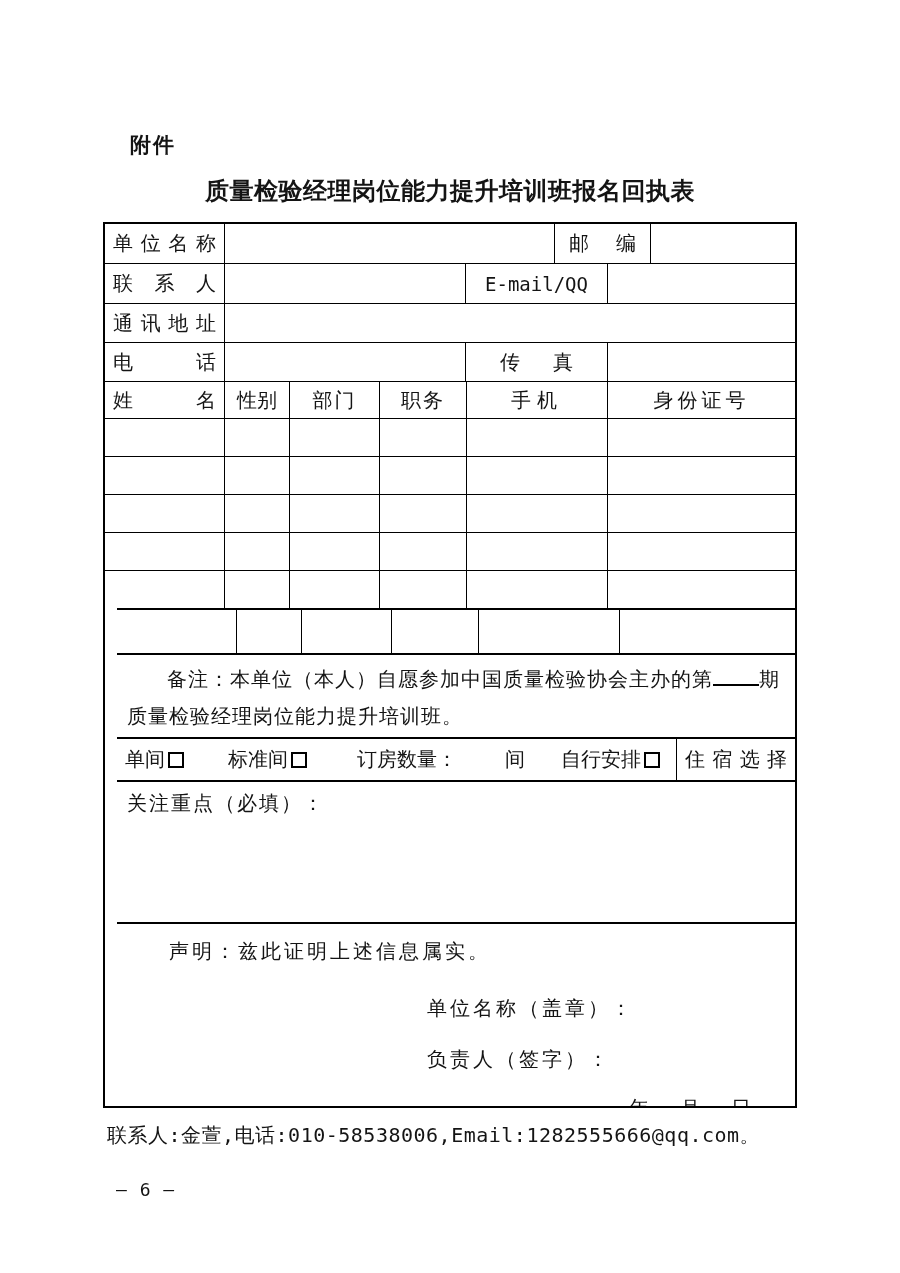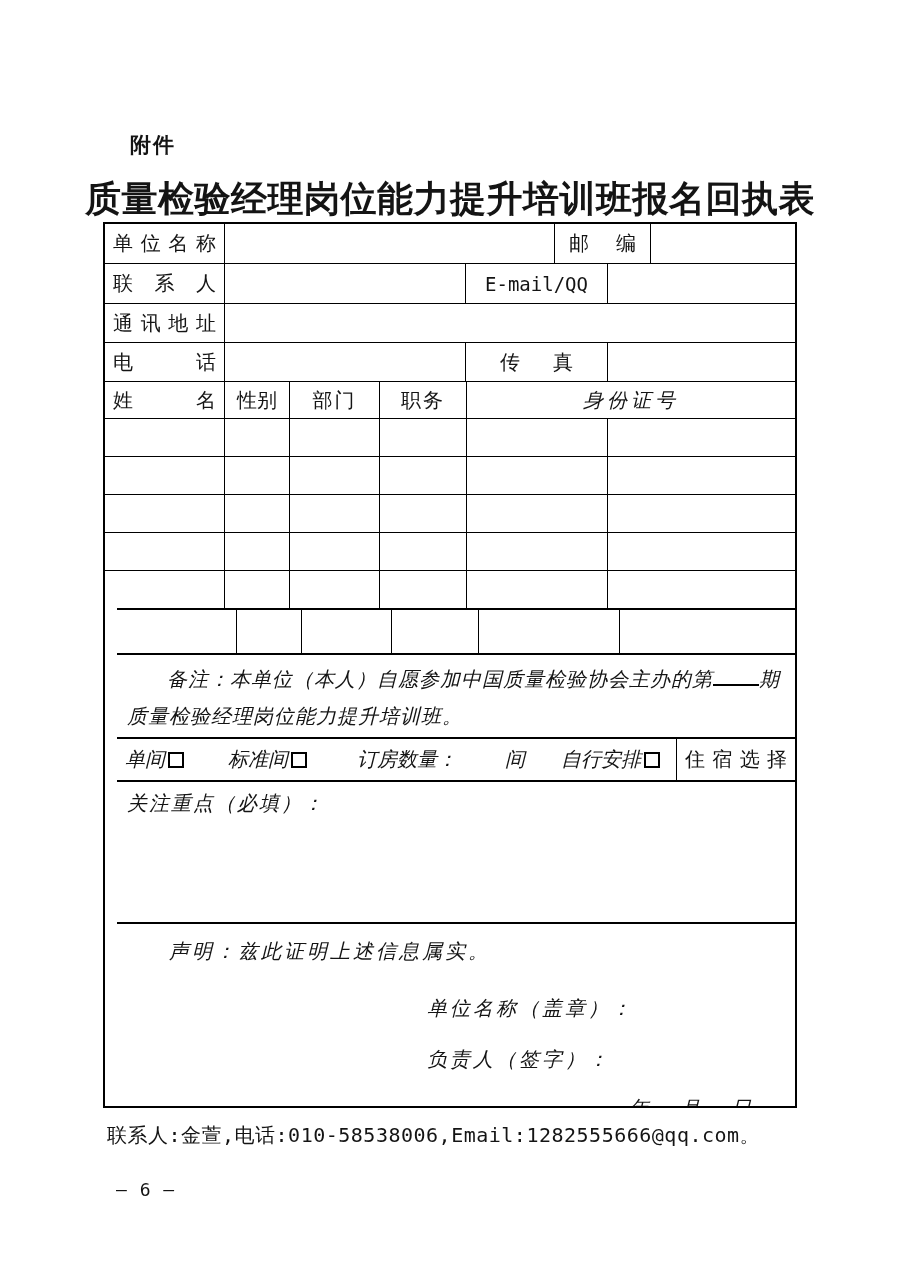--- a/index.html
+++ b/index.html
@@ -10,36 +10,36 @@
     overflow:hidden;
   }
   .attachment {
     position:absolute; left:108px; top:131px;
     font-family:"Liberation Sans", sans-serif;
     font-size:21px; font-weight:bold; letter-spacing:2px;padding-left:22px;
   }
   .doc-title {
     position:absolute; left:0; right:0; top:175px; text-align:center;
     font-family:"Liberation Sans", sans-serif;
-    font-size:36px; font-weight:bold; letter-spacing:0.5px;
+    font-size:24px; font-weight:bold; letter-spacing:0.5px;
   }
   .form-table {
     position:absolute; left:103px; top:222px; width:694px;
     border:2px solid #000; box-sizing:border-box;
     font-size:20px;
   }
   .row { display:flex; border-top:1px solid #000; align-items:stretch; }
   .row:first-child { border-top:none; }
   .row.thick { border-top:2px solid #000;margin-left:12px; }
   .cell {
     border-left:1px solid #000; box-sizing:border-box;
     display:flex; align-items:center; padding:0 8px; overflow:hidden;
   }
   .cell:first-child { border-left:none; }
-  .cell.flex1 { flex:1;font-style:italic; }
+  .cell.flex1 { flex:1; }
   .cell.center { justify-content:center; }
   .cell.top { align-items:flex-start; }
   .jlabel { display:block; width:100%; text-align:justify; text-align-last:justify; }
   .jlabel.pad { padding:0 6px; box-sizing:border-box; }
   .jlabel.widepad { padding:0 26px; box-sizing:border-box; }
   .mono { font-family:"DejaVu Sans Mono", monospace; font-size:19px; }
   .ls2 { letter-spacing:2px; }
   .ls4 { letter-spacing:4px; }
   .ls6 { letter-spacing:6px; }
   
@@ -137,20 +137,23 @@
         <span class="jlabel">姓名</span>
       </div>
       <div class="cell w-c2 center">
         <span>性别</span>
       </div>
       <div class="cell w-c3 center">
         <span class="ls2">部门</span>
       </div>
       <div class="cell w-c4 center">
         <span class="ls2">职务</span>
+      </div>
+      <div class="cell w-c5 center">
+        <span class="ls6">手机</span>
       </div>
       <div class="cell flex1 center">
         <span class="ls4">身份证号</span>
       </div>
     </div>
 
     <div class="row h-empty">
       <div class="cell w-c1"></div>
       <div class="cell w-c2"></div>
       <div class="cell w-c3"></div>

